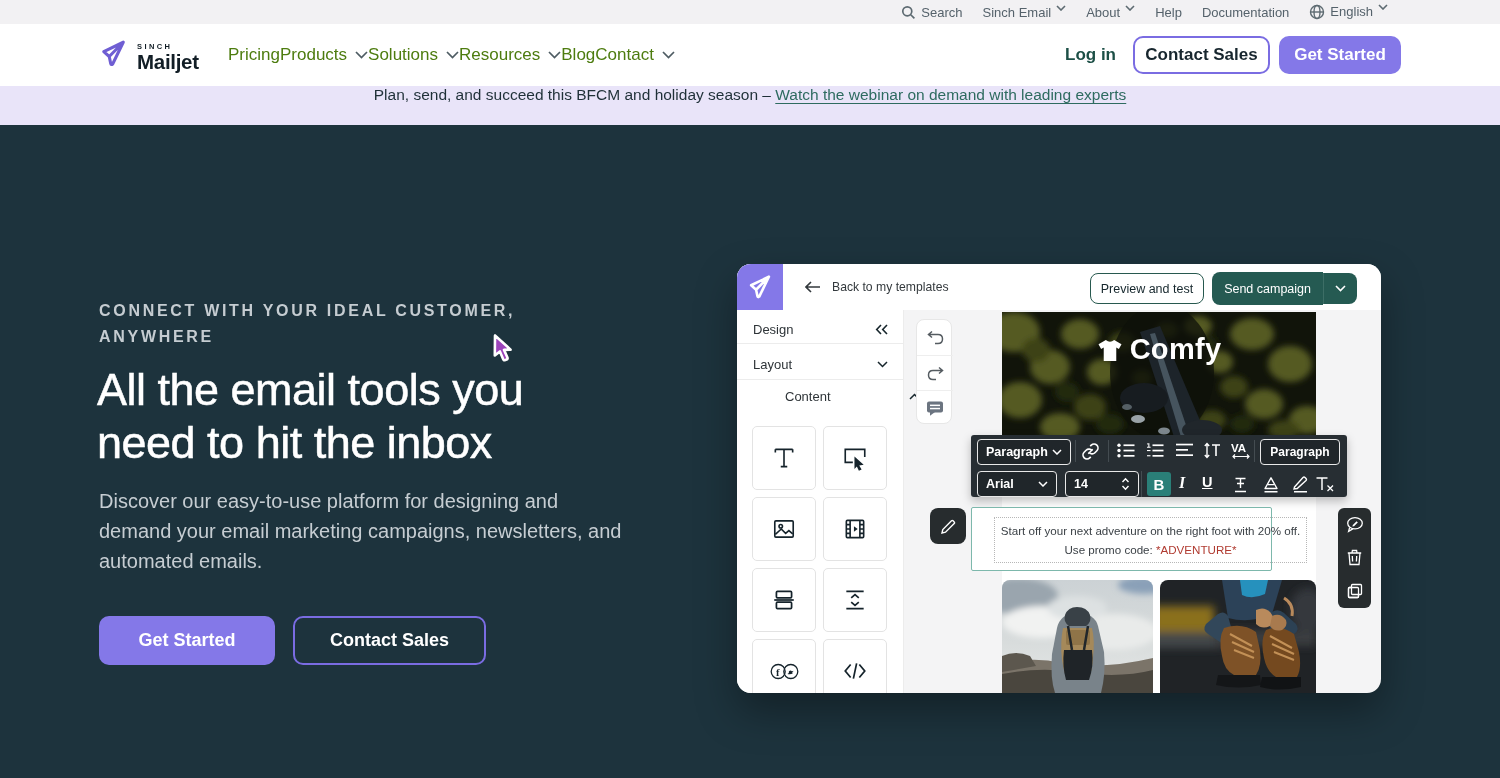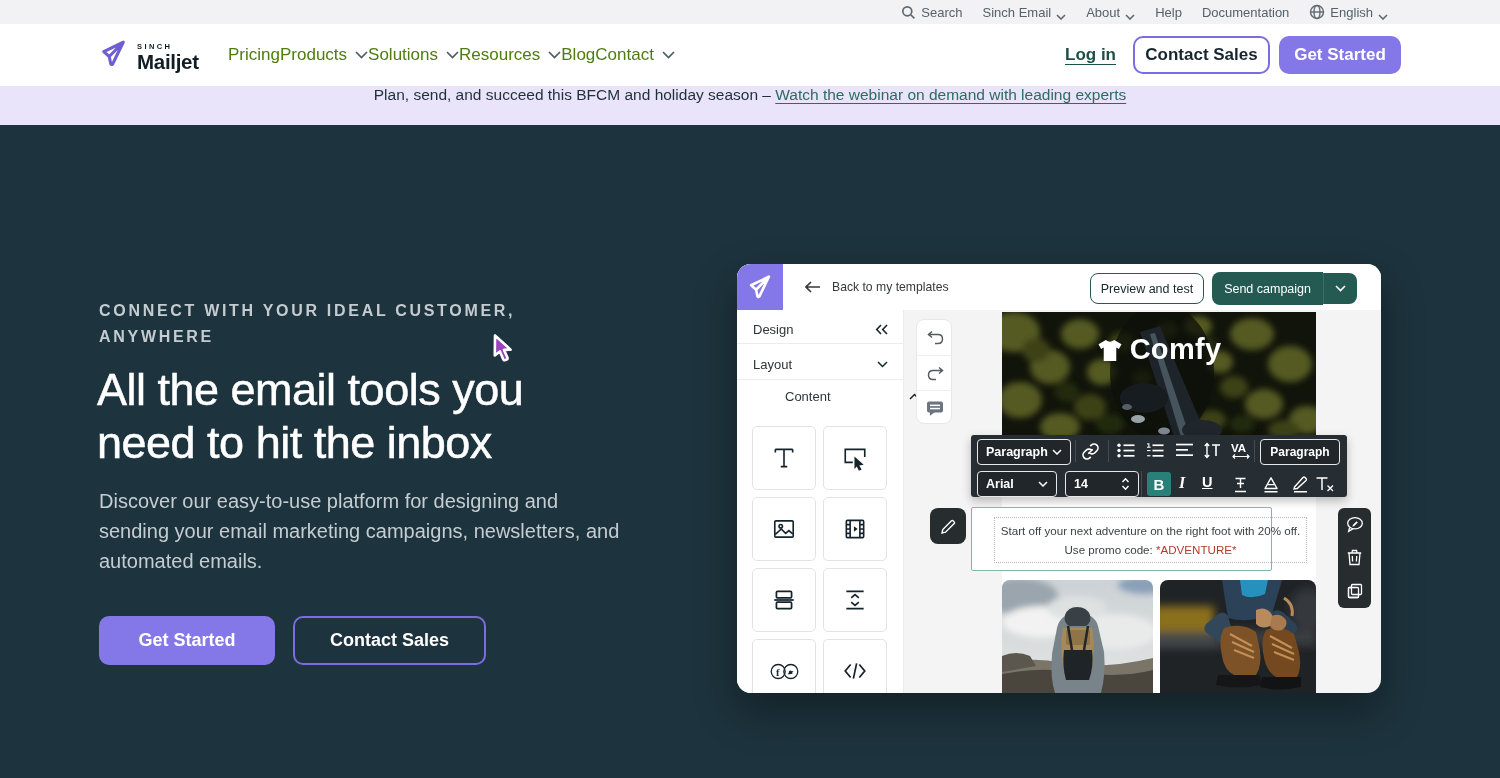--- a/index.html
+++ b/index.html
@@ -1,34 +1,34 @@
 <!DOCTYPE html>
 <html><head>
 <meta charset="utf-8">
 <style>
   * { margin:0; padding:0; box-sizing:border-box; }
   html,body { width:1500px; height:778px; overflow:hidden; font-family:"Liberation Sans", sans-serif; }
   .topbar { position:absolute; left:0; top:0; width:1500px; height:24px; background:#f2f1f3;
     display:flex; align-items:center; justify-content:flex-end; padding-right:112px;
     font-size:13px; color:#55626b; gap:0; }
-  .topbar .itm { display:flex; align-items:flex-end; margin-left:20px; gap:5px; }
+  .topbar .itm { display:flex; align-items:flex-start; margin-left:20px; gap:5px; }
   .chev { width:10px; height:6px; }
   .nav { position:absolute; left:0; top:24px; width:1500px; height:62px; background:#ffffff;
     display:flex; align-items:center; }
   .logo { position:absolute; left:100px; top:15px; display:flex; align-items:flex-start; }
   .logo .txt { margin-left:10px; padding-top:3px; }
   .logo .sinch { font-size:7.5px; font-weight:bold; letter-spacing:2.4px; color:#121e26; line-height:8px; padding-top:1px;}
   .logo .mj { font-size:20.5px; font-weight:bold; color:#121e26; letter-spacing:-0.3px; line-height:20px; margin-top:1px;text-align:right;}
   .menu { position:absolute; left:228px; top:0; height:62px; display:flex; align-items:center; 
     font-size:17px; color:#4d7c0f; font-weight:400;}
   .menu .mi { display:flex; align-items:center; gap:8px; }
   .navright { position:absolute; right:99px; top:0; height:62px; display:flex; align-items:center; gap:0; }
   .navright .login { margin-right:17px; }
   .navright .btn-outline-purple { margin-right:9px; }
-  .login { font-size:17px; font-weight:bold; color:#1c4f46; text-decoration:underline; text-underline-offset:4px; }
+  .login { font-size:17px; font-weight:bold; color:#1c4f46; text-underline-offset:4px; }
   .btn { display:flex; align-items:center; justify-content:center; border-radius:10px; font-weight:bold; font-size:17px; }
   .btn-outline-purple { width:137px; height:38px; border:2px solid #7a6ce2; background:#fff; color:#17262e; }
   .btn-purple { width:122px; height:38px; background:#8478e8; color:#fff; }
   .announce { position:absolute; left:0; top:86px; width:1500px; height:39px; background:#e9e4f9;
     display:flex; justify-content:center; font-size:15.5px; color:#1f3038; }
   .announce a { color:#2e6b60; text-decoration:underline; text-underline-offset:3px; }
   .hero { position:absolute; left:0; top:125px; width:1500px; height:653px; background:#1d333d; }
   .eyebrow { position:absolute; left:99px; top:173px; width:480px; font-size:16px; font-weight:bold;
     letter-spacing:2.7px; color:#c5ccd1; line-height:25.5px; }
   h1.main { position:absolute; left:97px; top:238px; width:560px; font-size:45px; font-weight:500;
@@ -145,21 +145,21 @@
     <div class="btn btn-purple">Get Started</div>
   </div>
 </nav>
 <div class="announce">
   <span>Plan, send, and succeed this BFCM and holiday season&nbsp;–&nbsp;</span>
     <a>Watch the webinar on demand with leading experts</a>
 </div>
 <div class="hero">
   <div class="eyebrow">CONNECT WITH YOUR IDEAL CUSTOMER, ANYWHERE</div>
   <h1 class="main">All the email tools you<br>need to hit the inbox</h1>
-  <div class="herop">Discover our easy-to-use platform for designing and sending your email marketing campaigns, newsletters, and automated emails.</div>
+  <div class="herop">Discover our easy-to-use platform for designing and demand your email marketing campaigns, newsletters, and automated emails.</div>
   <div class="herobtns">
     <div class="hbtn hbtn1">Get Started</div>
     <div class="hbtn hbtn2">Contact Sales</div>
   </div>
   <svg class="cursor" width="24" height="32" viewBox="0 0 24 32">
       <path d="M3 2.5 L2.8 22.5 L7.9 18.4 L11.2 26.3 Q11.8 27.7 13.2 27.1 L14.6 26.5 Q16 25.9 15.4 24.5 L12 16.9 L18.6 16.6 Z" fill="#9c44bb" stroke="#ffffff" stroke-width="2.6" stroke-linejoin="round"></path>
     </svg>
   <div class="card">
 
     <div class="email"></div>

